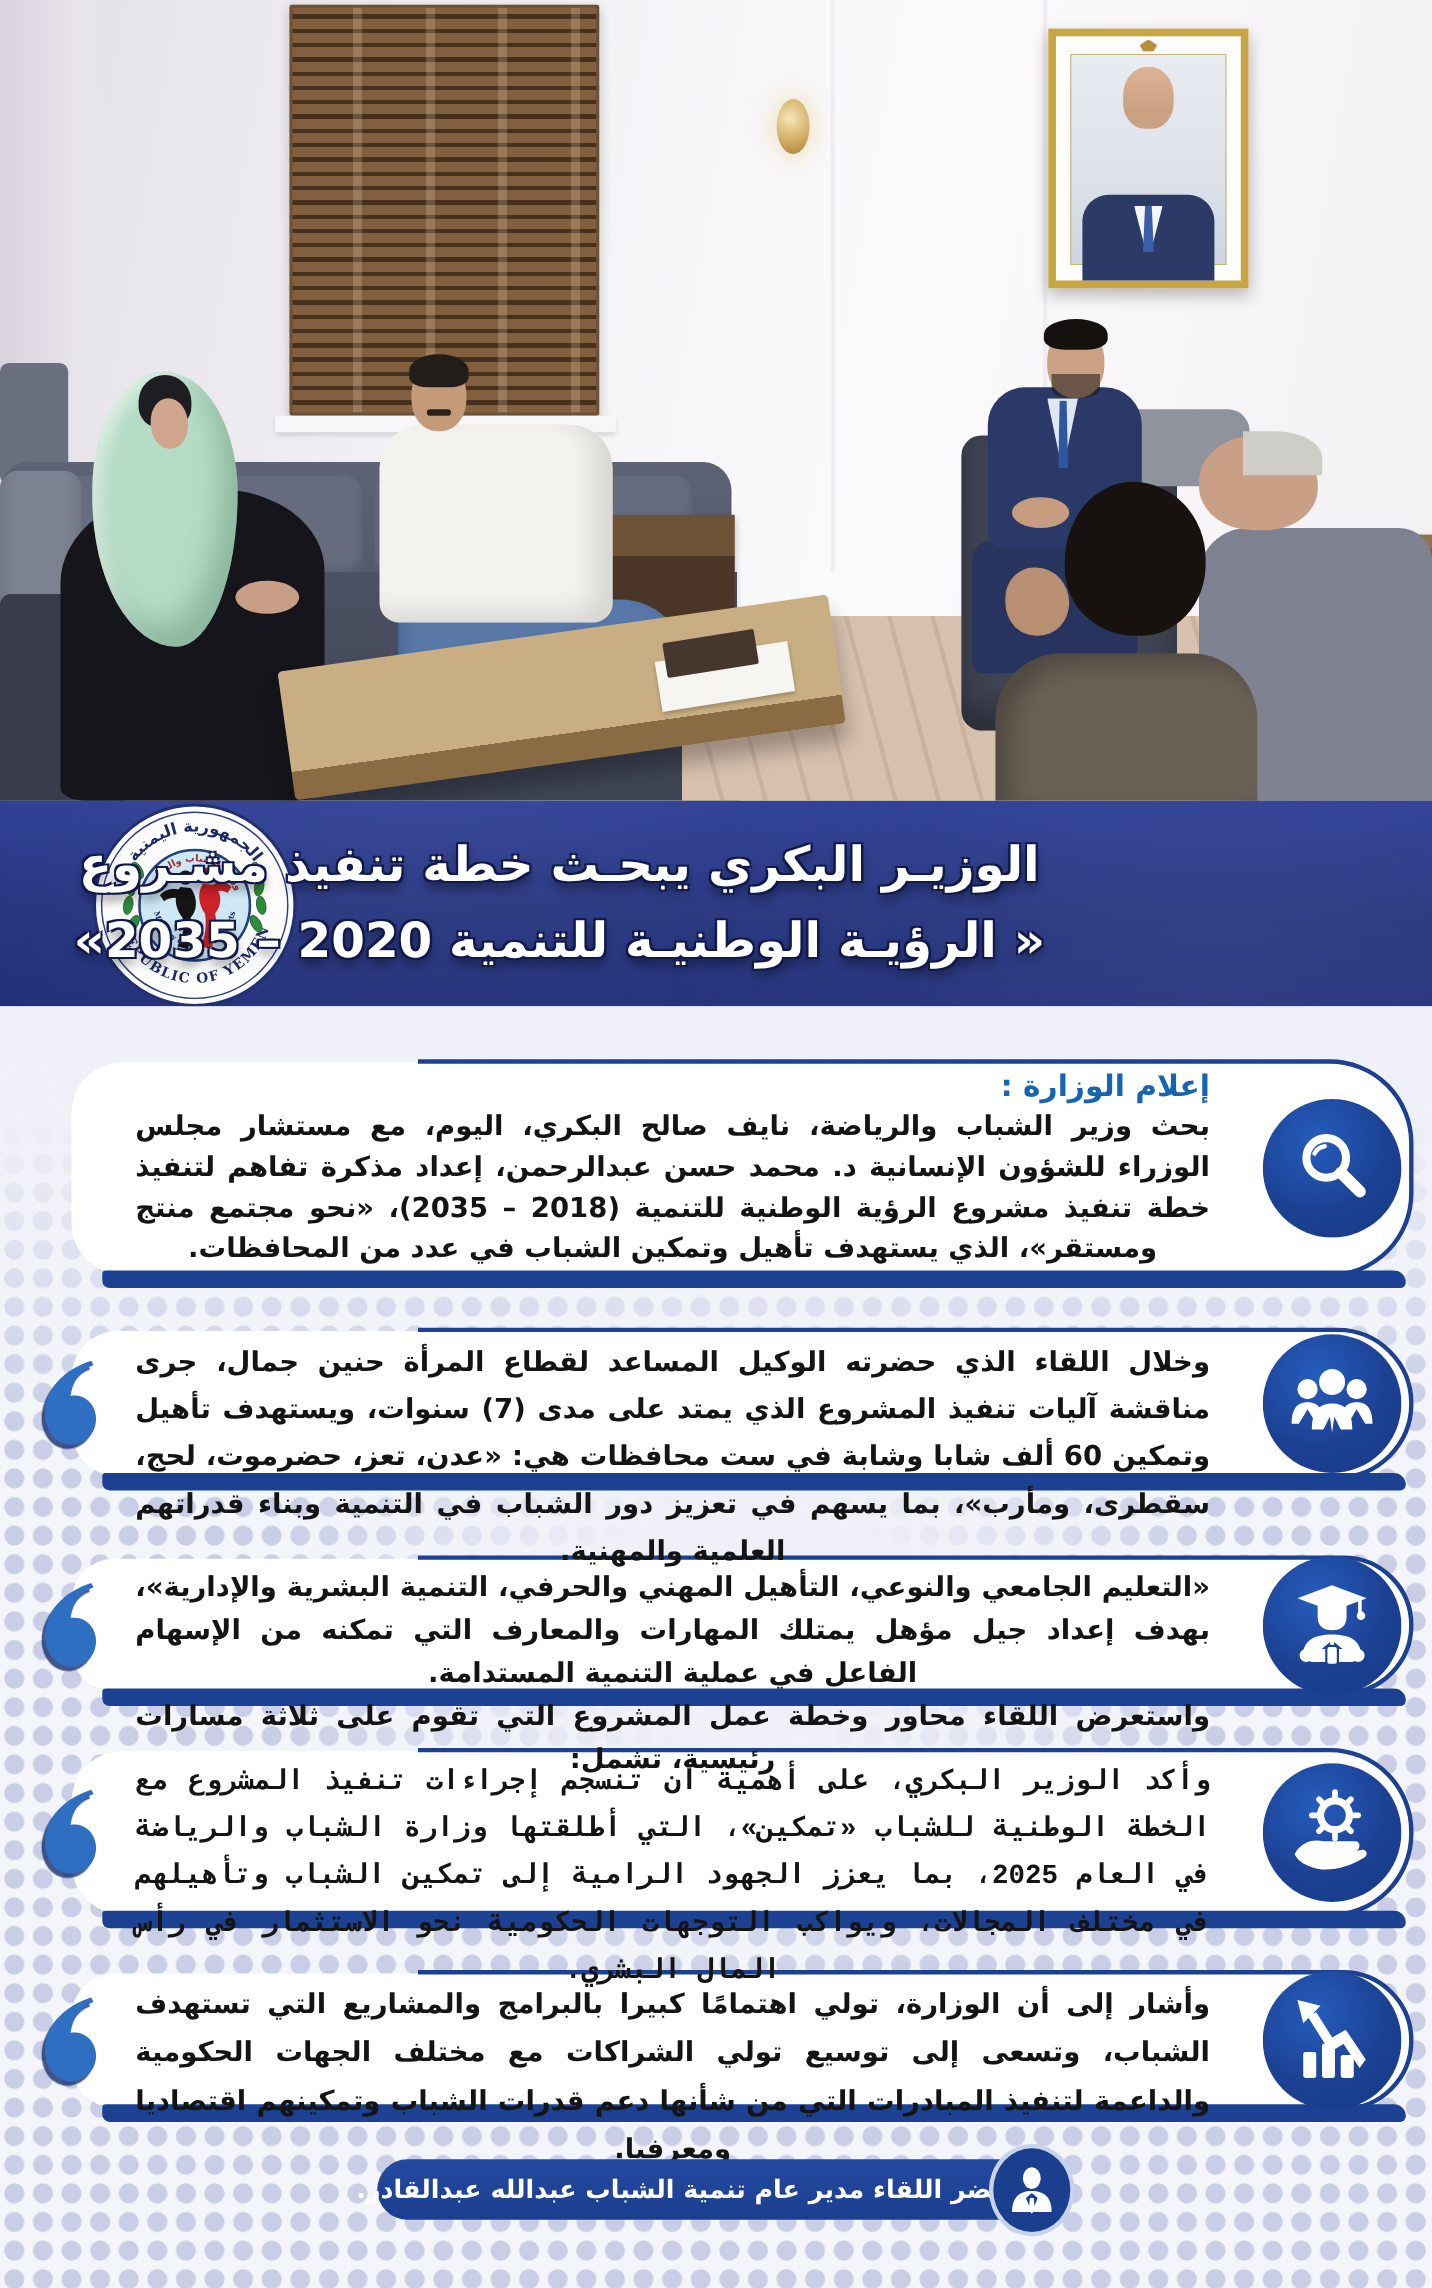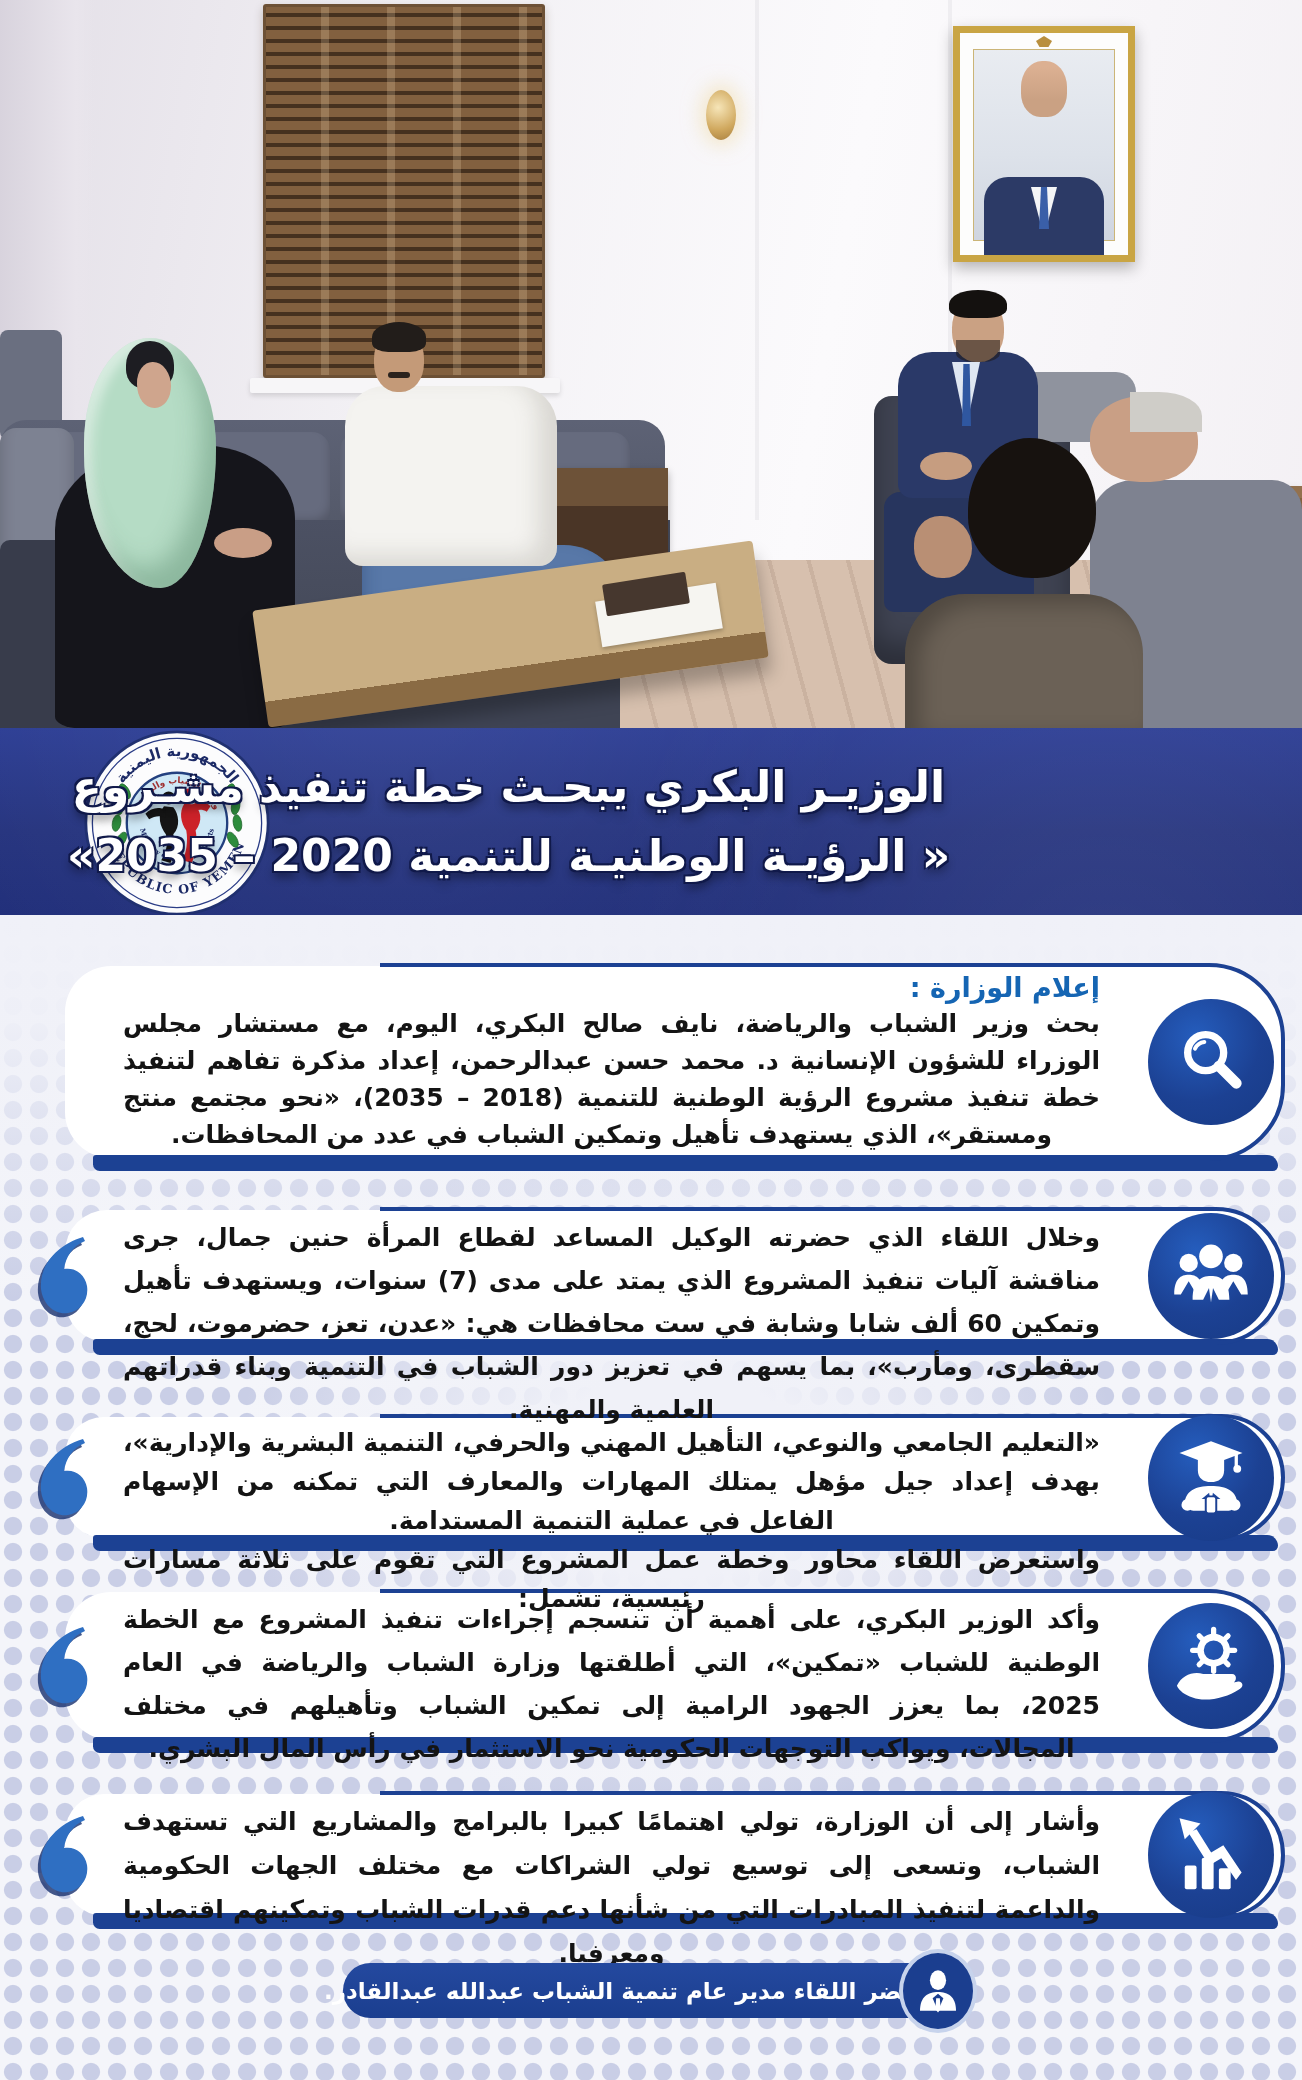--- a/index.html
+++ b/index.html
@@ -145,21 +145,21 @@
           background-color:#1c4193;
           display:flex; align-items:center; justify-content:center; }
   .card-text{ position:relative; z-index:1; height:100%; padding:6px 182px 8px 58px;
           display:flex; flex-direction:column; }
   .card-text p{ color:#141414; font-weight:700; font-size:25px;
           text-align:justify; text-align-last:center; }
   .card-title{ color:#1565b3; font-weight:800; font-size:27px; margin-bottom:2px; }
   .c1{ top:51px;  height:192px; }  .c1 p{ line-height:37px; }
   .c2{ top:295px; height:132px; }  .c2 p{ line-height:43px; }
   .c3{ top:502px; height:121px; }  .c3 p{ line-height:39px; }
-  .c4{ top:677px; height:148px; }  .c4 p{ line-height:43px; }
+  .c4{ top:677px; height:148px; }  .c4 p{ line-height:43px;font-family:Liberation Mono, monospace; }
   .c5{ top:879px; height:122px; }  .c5 p{ line-height:44px; }
 
   .quote{ position:absolute; left:-32px; top:50%; transform:translateY(-50%);
           width:62px; height:82px; z-index:3; filter:drop-shadow(-3px 4px 0 rgba(23,48,110,.8)); }
 
   
   .footer-pill{ position:absolute; left:343px; top:1048px; width:598px; height:55px;
           background:linear-gradient(180deg,#24499f,#1b3e8f); border-radius:28px; z-index:2;
           display:flex; align-items:center; justify-content:center; padding:0 70px 0 28px; }
   .footer-pill span{ color:#fff; font-weight:800; font-size:23px; white-space:nowrap; }

